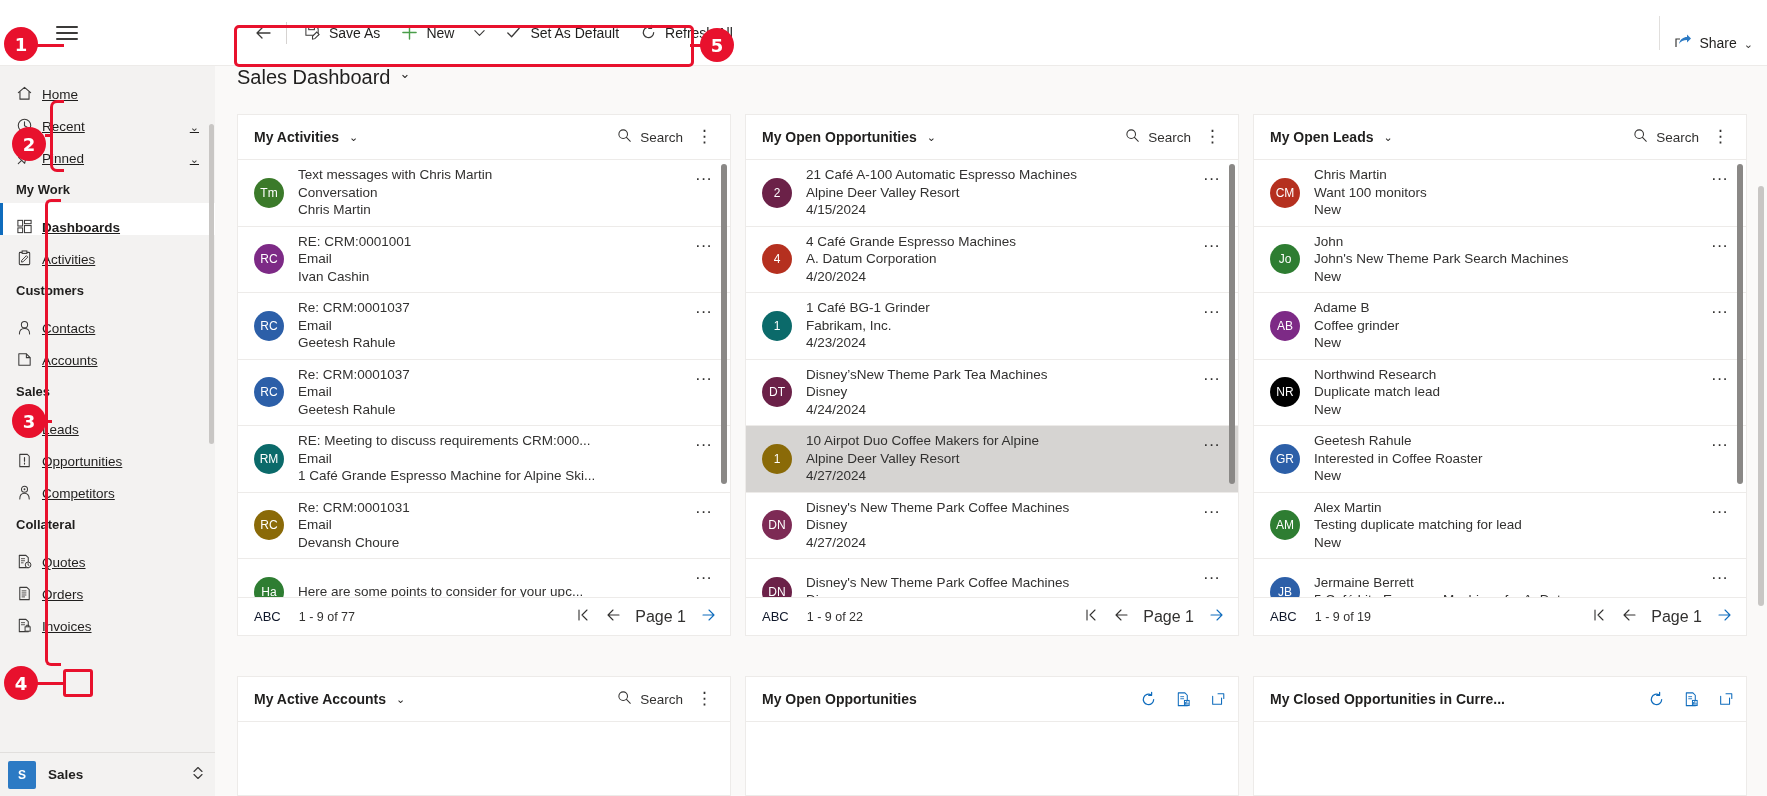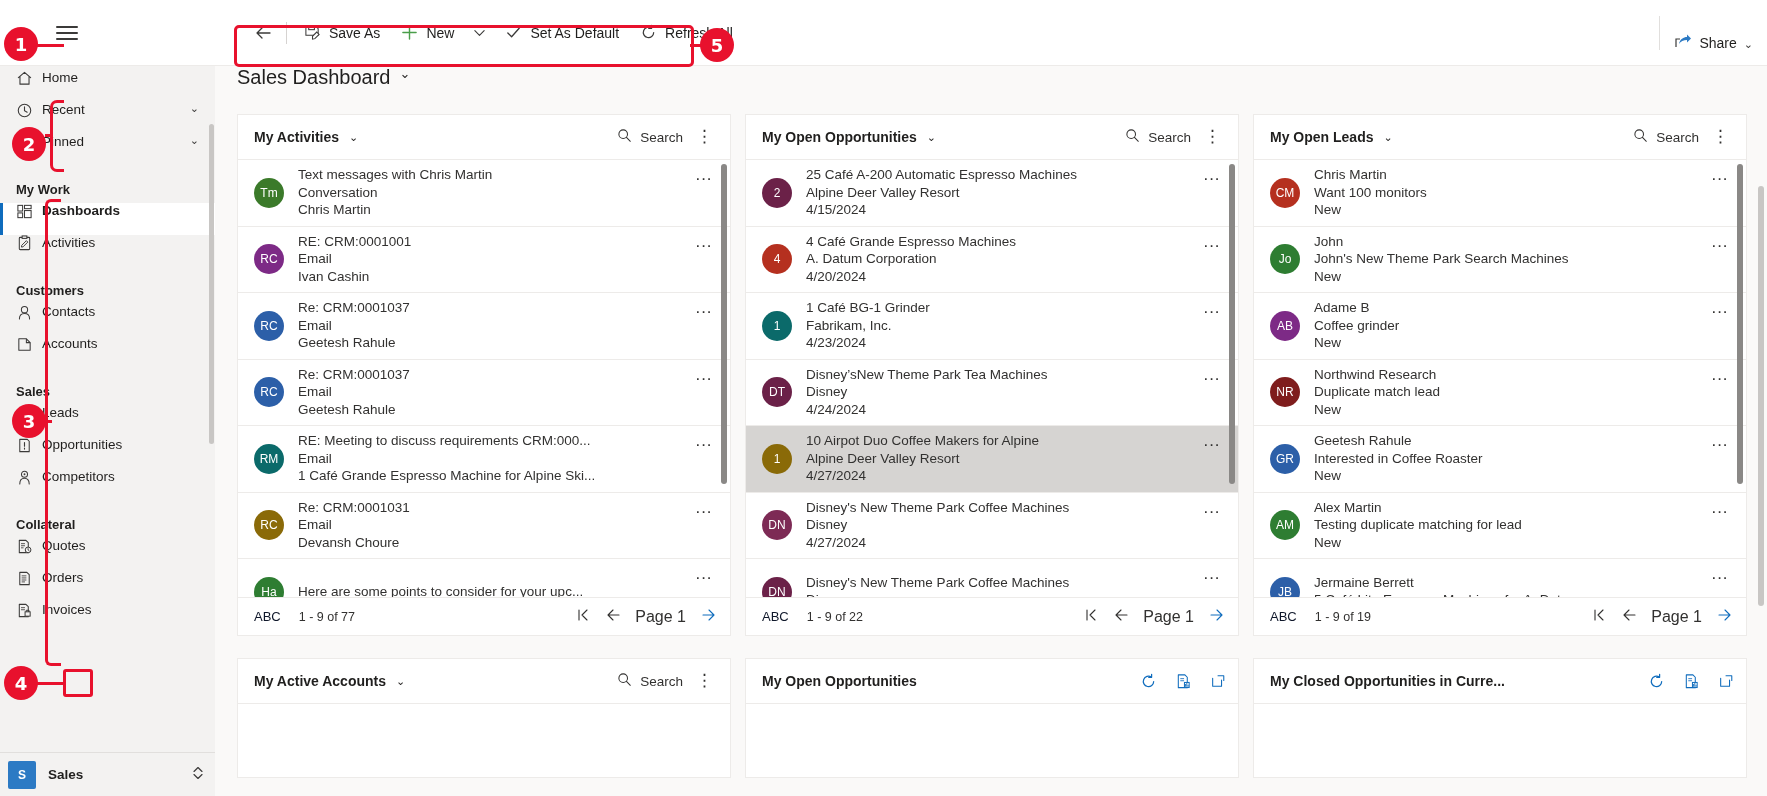--- a/index.html
+++ b/index.html
@@ -46,22 +46,22 @@
   .body { flex: 1; display: flex; min-height: 0; }
 
   
   .sidebar {
     width: 215px; min-width: 215px; background: #f3f2f1;
     display: flex; flex-direction: column; position: relative;
     padding-top: 4px;
   }
   .nav-scroll { flex: 1; overflow: hidden; position: relative; }
   .nav-item {
-    display: flex; align-items: flex-start; height: 32px; padding: 0 10px 0 16px;
-    font-size: 13.5px; color: #201f1e; cursor: pointer; position: relative;
+    display: flex; align-items: flex-end; height: 32px; padding: 0 10px 0 16px;
+    font-size: 13.5px; color: #201f1e; cursor: pointer; position: relative; text-decoration: underline;
   }
   .nav-item.selected { background: #ffffff; font-weight: 600; }
   .nav-item.selected::before {
     content: ""; position: absolute; left: 0; top: 0; bottom: 0; width: 3px; background: #0f6cbd;
   }
   .nav-ico { width: 26px; min-width: 26px; display: flex; align-items: center; color: #3b3a39; }
   .nav-label { flex: 1; }
   .nav-chevron { font-size: 11px; color: #3b3a39; padding-right: 6px; }
   .nav-group-title {
     font-size: 13px; font-weight: 700; color: #201f1e;
@@ -85,21 +85,21 @@
   }
 
   
   .main { flex: 1; background: #faf9f8; display: flex; flex-direction: column; min-width: 0; position: relative; }
   .dash-header { height: 48px; display: flex; align-items: flex-start; padding: 0 16px 0 22px; }
   .dash-title { font-size: 20px; color: #201f1e; }
   .dash-caret { font-size: 13px; color: #201f1e; margin-left: 9px; }
 
   .grid-area { flex: 1; overflow: hidden; padding: 0 20px 0 22px; position: relative; }
   .card-row { display: flex; gap: 14px; }
-  .card-row.second { margin-top: 22px; justify-content: flex-end; }
+  .card-row.second { margin-top: 40px; justify-content: flex-end; }
 
   .card {
     background: #ffffff; border: 1px solid #edebe9; flex: 1; min-width: 0;
     display: flex; flex-direction: column; height: 522px;
   }
   .card.short { height: 120px; }
 
   .card-head {
     height: 44px; min-height: 44px; display: flex; align-items: center;
     padding: 0 12px 0 16px; gap: 8px;
@@ -530,21 +530,21 @@
                 </span>
                 <span>Search</span>
               </div>
               <div class="head-more">⋮</div>
             </div>
 
             <div class="card-list">
               <div class="row">
                 <div class="avatar" style="background:#6b2148">2</div>
                 <div class="row-text">
-                  <div class="row-l1">25 Café A-200 Automatic Espresso Machines</div>
+                  <div class="row-l1">21 Café A-100 Automatic Espresso Machines</div>
                   <div class="row-l2">Alpine Deer Valley Resort</div>
                   <div class="row-l3">4/15/2024</div>
                 </div>
                 <div class="row-more">···</div>
               </div>
               <div class="row">
                 <div class="avatar" style="background:#b5301f">4</div>
                 <div class="row-text">
                   <div class="row-l1">4 Café Grande Espresso Machines</div>
                   <div class="row-l2">A. Datum Corporation</div>
@@ -662,21 +662,21 @@
               <div class="row">
                 <div class="avatar" style="background:#7d2a86">AB</div>
                 <div class="row-text">
                   <div class="row-l1">Adame B</div>
                   <div class="row-l2">Coffee grinder</div>
                   <div class="row-l3">New</div>
                 </div>
                 <div class="row-more">···</div>
               </div>
               <div class="row">
-                <div class="avatar" style="background:#7f1d1d">NR</div>
+                <div class="avatar" style="background:#000000">NR</div>
                 <div class="row-text">
                   <div class="row-l1">Northwind Research</div>
                   <div class="row-l2">Duplicate match lead</div>
                   <div class="row-l3">New</div>
                 </div>
                 <div class="row-more">···</div>
               </div>
               <div class="row">
                 <div class="avatar" style="background:#2c5fa8">GR</div>
                 <div class="row-text">

